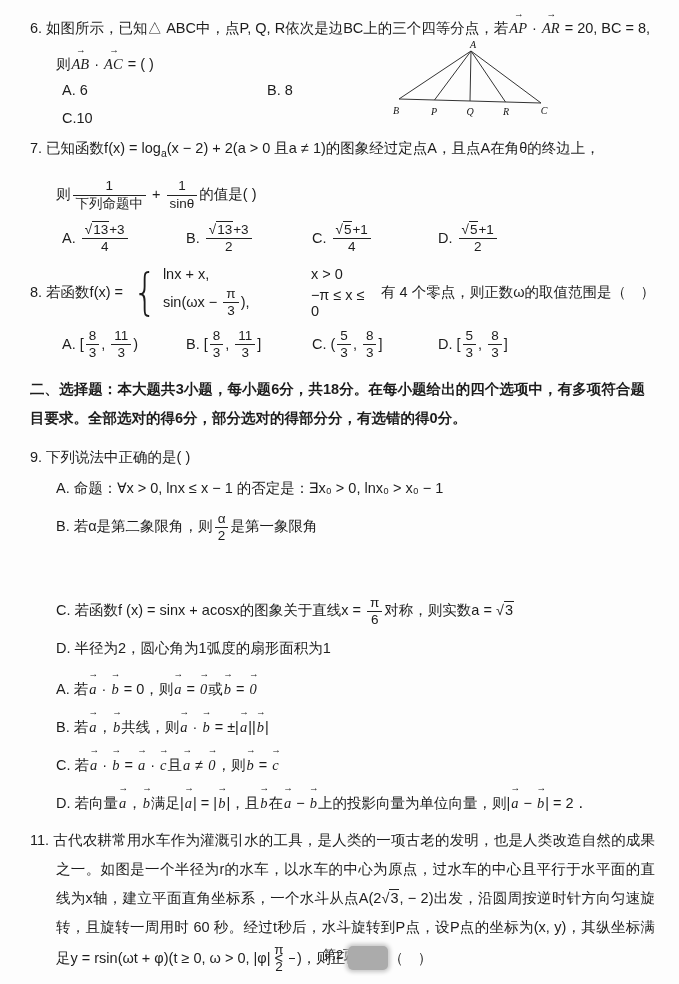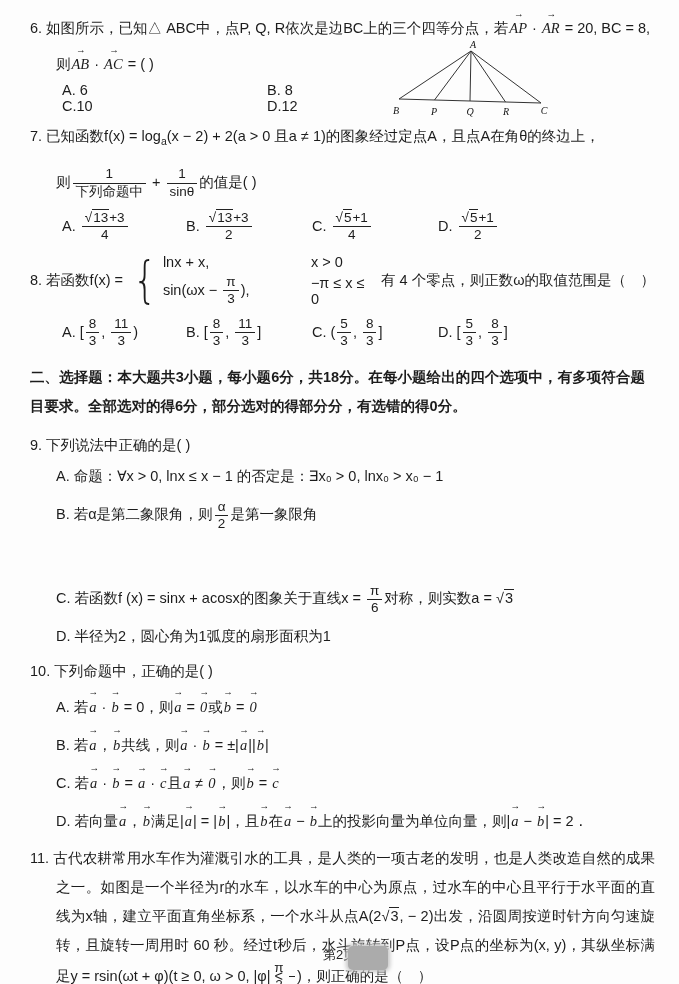--- a/index.html
+++ b/index.html
@@ -13,21 +13,21 @@
     box-sizing:border-box;
     padding:10px 24px 0 30px;
     overflow:hidden;
     margin:0 auto;
   }
   .q{margin-bottom:10px;position:relative;}
   .line{line-height:24px;margin-bottom:6px;}
   .indent{padding-left:26px;}
   .vecline{padding-top:6px;}
   .hang{padding-left:26px;text-indent:-26px;line-height:29px;text-align:justify;}
-  .opts2{display:grid;grid-template-columns:205px 205px;padding-left:32px;margin:6px 0 4px 0;}
+  .opts2{display:grid;grid-template-columns:205px 205px;row-gap:12px;padding-left:32px;margin:6px 0 4px 0;}
   .opts4{display:grid;grid-template-columns:124px 126px 126px auto;align-items:center;padding-left:32px;margin:8px 0 4px 0;min-height:34px;}
   .optline{padding-left:26px;line-height:26px;margin-bottom:7px;}
   .vecopt{padding-top:5px;}
   .sec-head{font-weight:bold;line-height:29px;text-align:justify;margin:14px 10px 12px 0;}
   
   .frac{display:inline-flex;flex-direction:column;text-align:center;vertical-align:middle;margin:0 2px;line-height:1.2;font-size:13.5px;}
   .fn{border-bottom:1.2px solid #222;padding:0 3px;}
   .fd{padding:0 3px;}
   .sqrt{white-space:nowrap;}
   .sqrt .rad{border-top:1.2px solid #222;padding:0 1px;}
@@ -53,21 +53,20 @@
 
 <div class="page">
 
   <section class="q">
     <div class="line vecline">6. 如图所示，已知△ ABC中，点P, Q, R依次是边BC上的三个四等分点，若<span class="vec"><span class="va">→</span><span class="vb">AP</span></span> · <span class="vec"><span class="va">→</span><span class="vb">AR</span></span> = 20, BC = 8,</div>
     <div class="line indent vecline">则<span class="vec"><span class="va">→</span><span class="vb">AB</span></span> · <span class="vec"><span class="va">→</span><span class="vb">AC</span></span> = ( )</div>
     <div class="opts2">
       <span>A. 6</span>
       <span>B. 8</span>
       <span>C.10</span>
-      <span>D.12</span>
     </div>
     <svg class="fig6" width="170" height="80" viewBox="0 0 170 80">
       <g stroke="#333" stroke-width="1" fill="none">
         <path d="M82,13 L10,61"></path>
         <path d="M82,13 L45.5,62"></path>
         <path d="M82,13 L81,63"></path>
         <path d="M82,13 L116.5,64"></path>
         <path d="M82,13 L152,65"></path>
         <path d="M10,61 L152,65"></path>
       </g>
@@ -166,21 +165,20 @@
           <span class="fd">2</span>
         </span>是第一象限角</div>
     <div class="optline" style="line-height:36px;margin-top:48px;">C. 若函数f (x) = sinx + acosx的图象关于直线x = <span class="frac">
           <span class="fn">π</span>
           <span class="fd">6</span>
         </span>对称，则实数a = <span class="sqrt">√<span class="rad">3</span></span></div>
     <div class="optline">D. 半径为2，圆心角为1弧度的扇形面积为1</div>
   </section>
 
   <section class="q">
-    <div class="line">10. 下列命题中，正确的是( )</div>
     <div class="optline vecopt">A. 若<span class="vec"><span class="va">→</span><span class="vb">a</span></span> · <span class="vec"><span class="va">→</span><span class="vb">b</span></span> = 0，则<span class="vec"><span class="va">→</span><span class="vb">a</span></span> = <span class="vec"><span class="va">→</span><span class="vb">0</span></span>或<span class="vec"><span class="va">→</span><span class="vb">b</span></span> = <span class="vec"><span class="va">→</span><span class="vb">0</span></span></div>
     <div class="optline vecopt">B. 若<span class="vec"><span class="va">→</span><span class="vb">a</span></span>，<span class="vec"><span class="va">→</span><span class="vb">b</span></span>共线，则<span class="vec"><span class="va">→</span><span class="vb">a</span></span> · <span class="vec"><span class="va">→</span><span class="vb">b</span></span> = ±|<span class="vec"><span class="va">→</span><span class="vb">a</span></span>||<span class="vec"><span class="va">→</span><span class="vb">b</span></span>|</div>
     <div class="optline vecopt">C. 若<span class="vec"><span class="va">→</span><span class="vb">a</span></span> · <span class="vec"><span class="va">→</span><span class="vb">b</span></span> = <span class="vec"><span class="va">→</span><span class="vb">a</span></span> · <span class="vec"><span class="va">→</span><span class="vb">c</span></span>且<span class="vec"><span class="va">→</span><span class="vb">a</span></span> ≠ <span class="vec"><span class="va">→</span><span class="vb">0</span></span>，则<span class="vec"><span class="va">→</span><span class="vb">b</span></span> = <span class="vec"><span class="va">→</span><span class="vb">c</span></span></div>
     <div class="optline vecopt">D. 若向量<span class="vec"><span class="va">→</span><span class="vb">a</span></span>，<span class="vec"><span class="va">→</span><span class="vb">b</span></span>满足|<span class="vec"><span class="va">→</span><span class="vb">a</span></span>| = |<span class="vec"><span class="va">→</span><span class="vb">b</span></span>|，且<span class="vec"><span class="va">→</span><span class="vb">b</span></span>在<span class="vec"><span class="va">→</span><span class="vb">a</span></span> − <span class="vec"><span class="va">→</span><span class="vb">b</span></span>上的投影向量为单位向量，则|<span class="vec"><span class="va">→</span><span class="vb">a</span></span> − <span class="vec"><span class="va">→</span><span class="vb">b</span></span>| = 2．</div>
   </section>
 
   <section class="q">
     <div class="hang">11. 古代农耕常用水车作为灌溉引水的工具，是人类的一项古老的发明，也是人类改造自然的成果之一。如图是一个半径为r的水车，以水车的中心为原点，过水车的中心且平行于水平面的直线为x轴，建立平面直角坐标系，一个水斗从点A(2<span class="sqrt">√<span class="rad">3</span></span>, − 2)出发，沿圆周按逆时针方向匀速旋转，且旋转一周用时 60 秒。经过t秒后，水斗旋转到P点，设P点的坐标为(x, y)，其纵坐标满足y = rsin(ωt + φ)(t ≥ 0, ω &gt; 0, |φ| &lt; <span class="frac">
           <span class="fn">π</span>
           <span class="fd">2</span>

